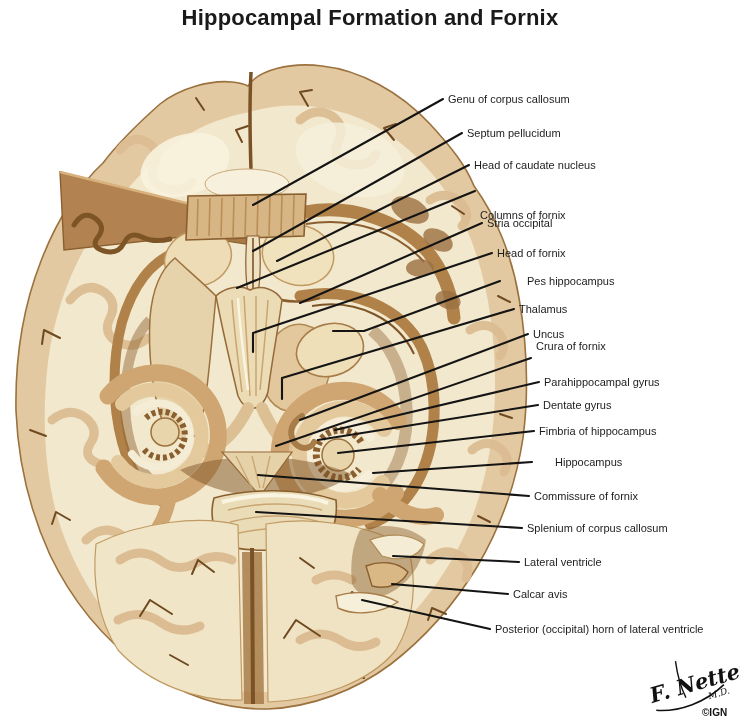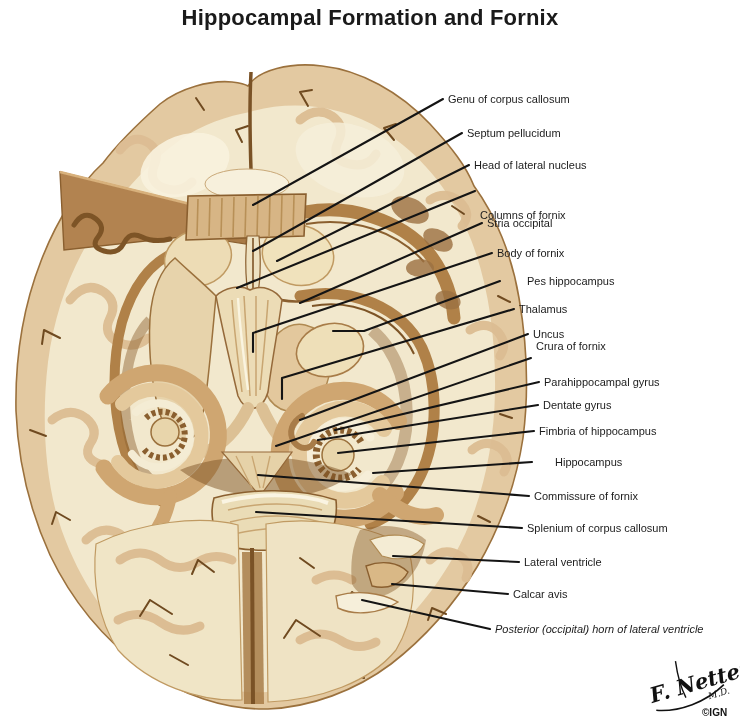--- a/index.html
+++ b/index.html
@@ -249,32 +249,32 @@
       <path d="M 30,-34 C 28,-20 28,-6 30,4" fill="none" stroke="#111111" stroke-width="1.4"></path>
       <text x="-4" y="0" font-family="DejaVu Serif, serif" font-style="italic" font-weight="bold" font-size="21" fill="#111111">F. Netter</text>
       <text x="52" y="12" font-family="DejaVu Serif, serif" font-style="italic" font-size="9" fill="#111111">M.D.</text>
     </g>
     <text x="702" y="716" font-family="Liberation Sans, sans-serif" font-weight="bold" font-size="10" fill="#111111">©IGN</text>
   </svg>
 
   <div>
       <div class="anat-label" style="left: 448px; top: 92.5px;">Genu of corpus callosum</div>
       <div class="anat-label" style="left: 467px; top: 126.5px;">Septum pellucidum</div>
-      <div class="anat-label" style="left: 474px; top: 158.5px;">Head of lateral nucleus</div>
+      <div class="anat-label" style="left: 474px; top: 158.5px;">Head of caudate nucleus</div>
       <div class="anat-label" style="left: 480px; top: 184.5px; margin-top: 24px;">Columns of fornix</div>
       <div class="anat-label" style="left: 487px; top: 216.5px;">Stria occipital</div>
-      <div class="anat-label" style="left: 497px; top: 246.5px;">Body of fornix</div>
+      <div class="anat-label" style="left: 497px; top: 246.5px;">Head of fornix</div>
       <div class="anat-label" style="left: 505px; top: 274.5px; margin-left: 22px;">Pes hippocampus</div>
       <div class="anat-label" style="left: 519px; top: 302.5px;">Thalamus</div>
       <div class="anat-label" style="left: 533px; top: 327.5px;">Uncus</div>
       <div class="anat-label" style="left: 536px; top: 340px;">Crura of fornix</div>
       <div class="anat-label" style="left: 544px; top: 375.5px;">Parahippocampal gyrus</div>
       <div class="anat-label" style="left: 543px; top: 398.5px;">Dentate gyrus</div>
       <div class="anat-label" style="left: 539px; top: 424.5px;">Fimbria of hippocampus</div>
       <div class="anat-label" style="left: 555px; top: 455.5px;">Hippocampus</div>
       <div class="anat-label" style="left: 534px; top: 489.5px;">Commissure of fornix</div>
       <div class="anat-label" style="left: 527px; top: 521.5px;">Splenium of corpus callosum</div>
       <div class="anat-label" style="left: 524px; top: 555.5px;">Lateral ventricle</div>
       <div class="anat-label" style="left: 513px; top: 587.5px;">Calcar avis</div>
-      <div class="anat-label" style="left: 495px; top: 622.5px; font-style: italic;">Posterior (occipital) horn of lateral ventricle</div>
+      <div class="anat-label" style="left: 495px; top: 622.5px;">Posterior (occipital) horn of lateral ventricle</div>
     </div>
 
 </div>
 
 </body></html>

